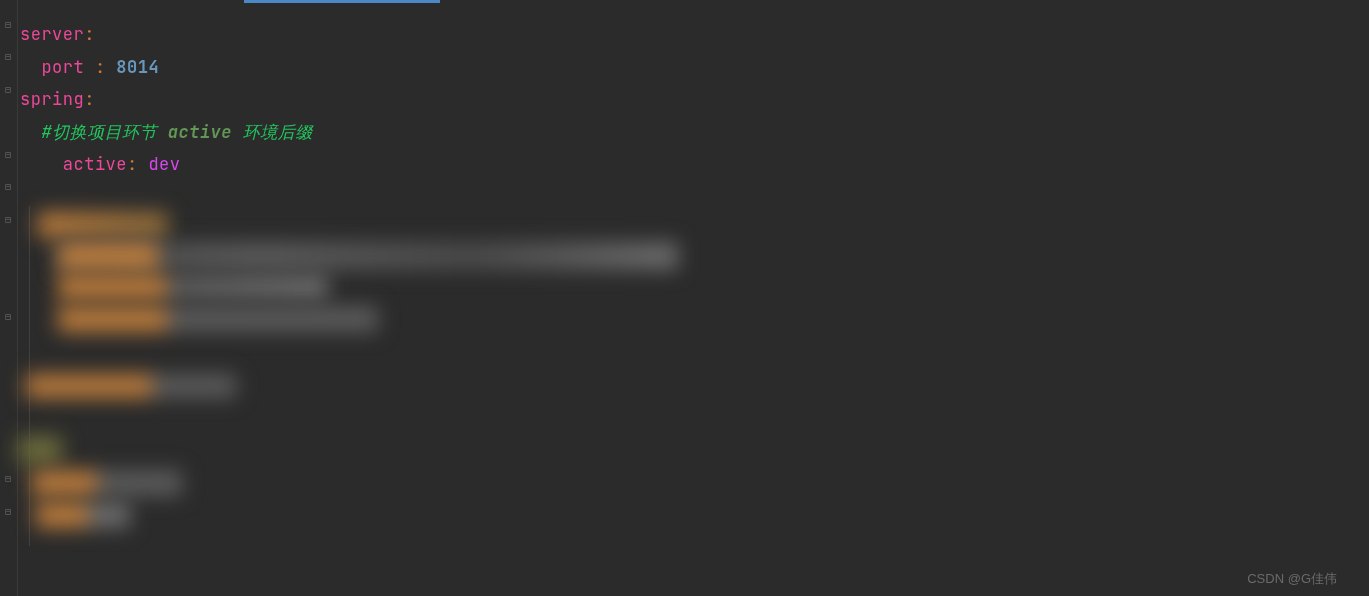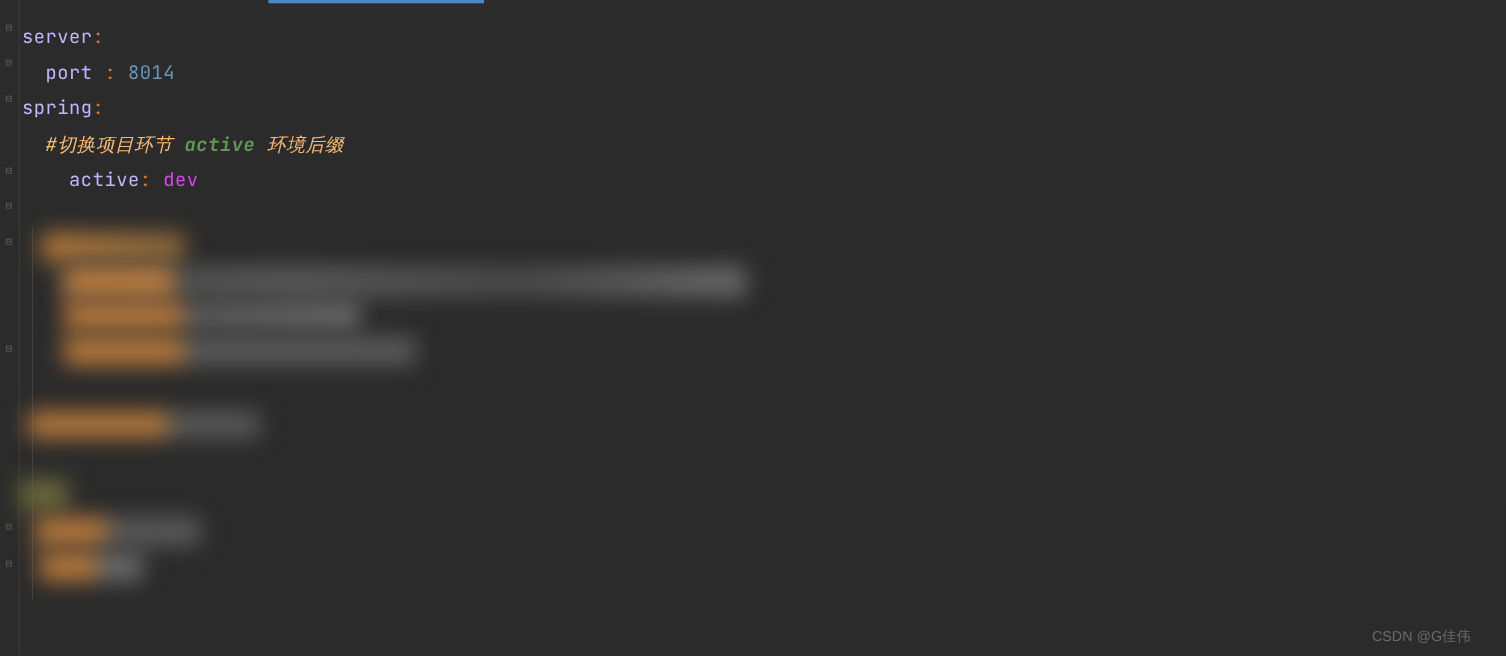--- a/index.html
+++ b/index.html
@@ -47,33 +47,34 @@
       padding: 18px 0 0 2px;
       line-height: 32.5px;
       font-size: 17px;
       letter-spacing: 0.5px;
     }
     .code-line {
       white-space: pre;
       height: 32.5px;
     }
     .key {
-      color: #c4b5fd;
+      color: #ec4899;
     }
     .colon {
       color: #cc7832;
     }
     .number {
       color: #6897bb;
+      font-weight: bold;
     }
     .string {
       color: #d946ef;
     }
     .comment {
-      color: #fdba74;
+      color: #22c55e;
       font-style: italic;
     }
     .comment-bold {
       color: #629755;
       font-style: italic;
       font-weight: bold;
     }
     .tab-highlight {
       position: absolute;
       top: 0;

